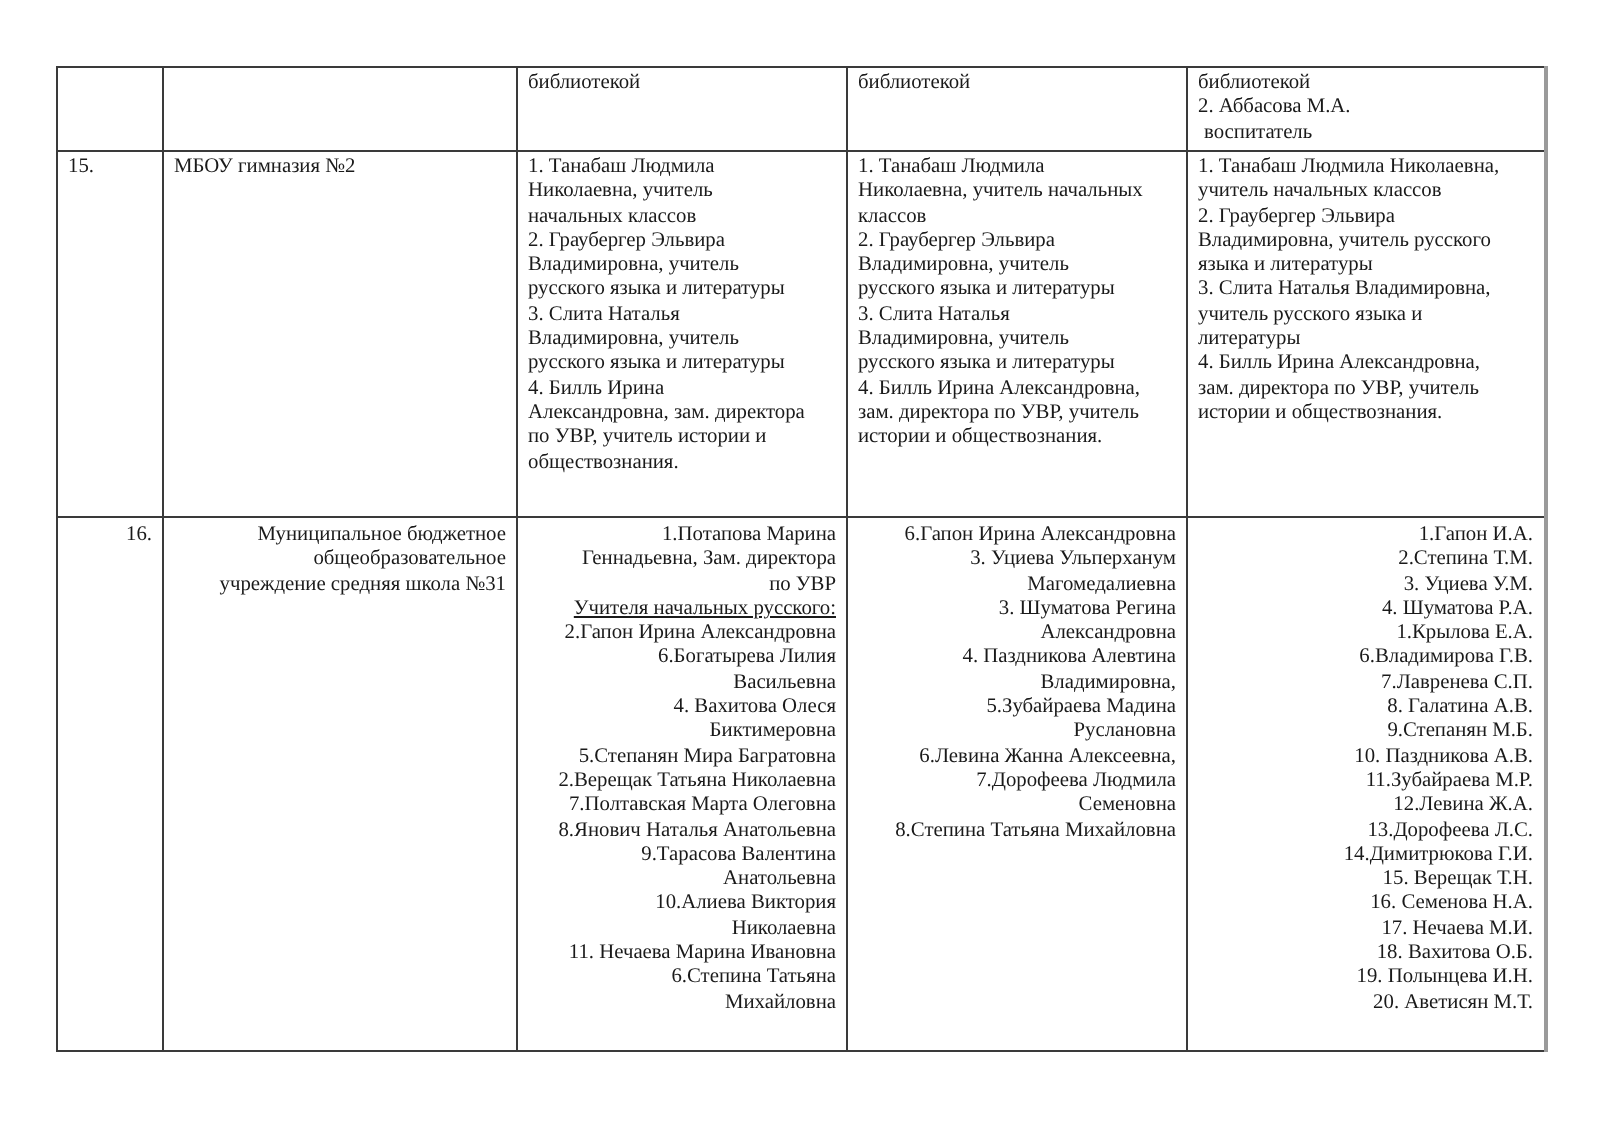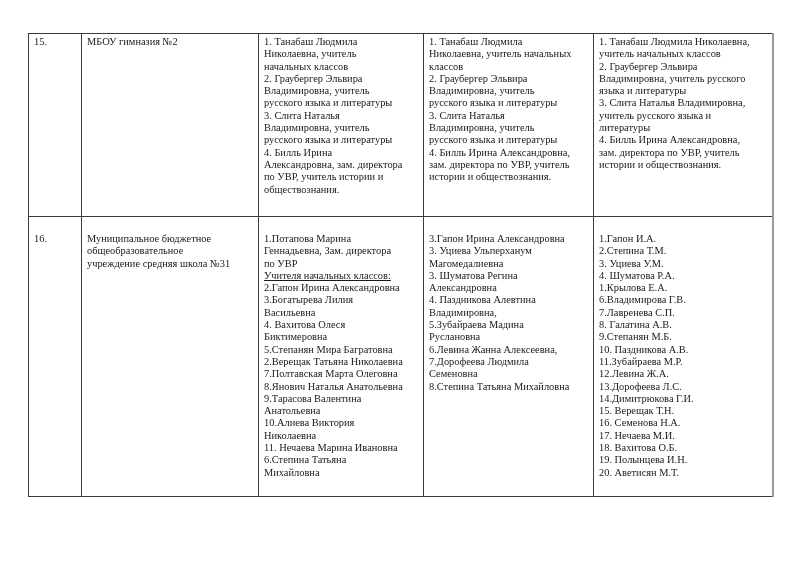--- a/index.html
+++ b/index.html
@@ -5,37 +5,52 @@
     html, body { margin: 0; padding: 0; background: #ffffff; }
     body { width: 800px; height: 566px; position: relative; overflow: hidden;
            font-family: "Liberation Serif", serif; color: #1a1a1a; }
     table.doc { position: absolute; left: 28px; top: 33px; border-collapse: collapse; table-layout: fixed; width: 744px; }
     table.doc td { border: 1.5px solid #3a3a3a; vertical-align: top; padding: 2px 5px 0 5px;
                    font-size: 10.4px; line-height: 12.3px; }
     table.doc td:last-child { border-right: 2px solid #9a9a9a; }
     col.c1 { width: 53px; } col.c2 { width: 177px; } col.c3 { width: 165px; } col.c4 { width: 170px; } col.c5 { width: 179px; }
     tr.r-top td { height: 39px; }
     tr.r15 td { height: 180px; }
-    tr.r16 td { height: 263px; padding-top: 16px; }
+    tr.r16 td { height: 263px; padding-top: 3px; text-align: right; }
     .line { display: block; white-space: pre-wrap; }
     .u { text-decoration: underline; }
     .indent { padding-left: 3px; }
   </style>
 </head>
 <body>
 
 <table class="doc">
   <colgroup>
       <col class="c1">
       <col class="c2">
       <col class="c3">
       <col class="c4">
       <col class="c5">
     </colgroup>
   <tbody>
+      <tr class="r-top">
+    <td></td>
+    <td></td>
+    <td>
+          <span class="line">библиотекой</span>
+        </td>
+    <td>
+          <span class="line">библиотекой</span>
+        </td>
+    <td>
+      <span class="line">библиотекой</span>
+      <span class="line">2. Аббасова М.А.</span>
+      <span class="line indent">воспитатель</span>
+    </td>
+  </tr>
   <tr class="r15">
     <td>15.</td>
     <td>МБОУ гимназия №2</td>
     <td>
           <span class="line">1. Танабаш Людмила</span>
           <span class="line">Николаевна, учитель</span>
           <span class="line">начальных классов</span>
           <span class="line">2. Граубергер Эльвира</span>
           <span class="line">Владимировна, учитель</span>
           <span class="line">русского языка и литературы</span>
@@ -81,42 +96,42 @@
           <span class="line">Муниципальное бюджетное</span>
           <span class="line">общеобразовательное</span>
           <span class="line">учреждение средняя школа №31</span>
         </td>
     <td>
       <div>
             <span class="line">1.Потапова Марина</span>
             <span class="line">Геннадьевна, Зам. директора</span>
             <span class="line">по УВР</span>
           </div>
-      <span class="line u">Учителя начальных классов:</span>
+      <span class="line u">Учителя начальных русского:</span>
       <div>
             <span class="line">2.Гапон Ирина Александровна</span>
-            <span class="line">3.Богатырева Лилия</span>
+            <span class="line">6.Богатырева Лилия</span>
             <span class="line">Васильевна</span>
             <span class="line">4. Вахитова Олеся</span>
             <span class="line">Биктимеровна</span>
             <span class="line">5.Степанян Мира Багратовна</span>
             <span class="line">2.Верещак Татьяна Николаевна</span>
             <span class="line">7.Полтавская Марта Олеговна</span>
             <span class="line">8.Янович Наталья Анатольевна</span>
             <span class="line">9.Тарасова Валентина</span>
             <span class="line">Анатольевна</span>
             <span class="line">10.Алиева Виктория</span>
             <span class="line">Николаевна</span>
             <span class="line">11. Нечаева Марина Ивановна</span>
             <span class="line">6.Степина Татьяна</span>
             <span class="line">Михайловна</span>
           </div>
     </td>
     <td>
-          <span class="line">3.Гапон Ирина Александровна</span>
+          <span class="line">6.Гапон Ирина Александровна</span>
           <span class="line">3. Уциева Ульперханум</span>
           <span class="line">Магомедалиевна</span>
           <span class="line">3. Шуматова Регина</span>
           <span class="line">Александровна</span>
           <span class="line">4. Паздникова Алевтина</span>
           <span class="line">Владимировна,</span>
           <span class="line">5.Зубайраева Мадина</span>
           <span class="line">Руслановна</span>
           <span class="line">6.Левина Жанна Алексеевна,</span>
           <span class="line">7.Дорофеева Людмила</span>

